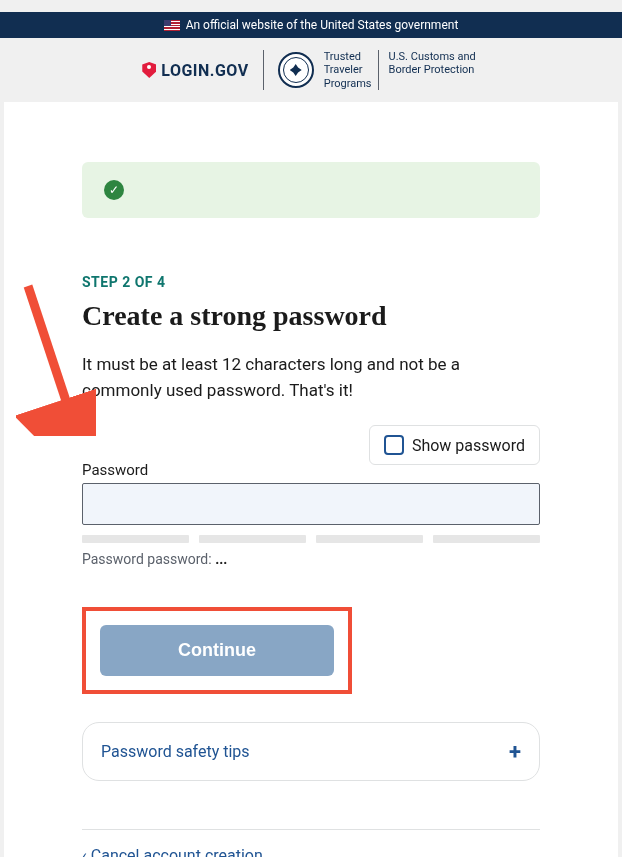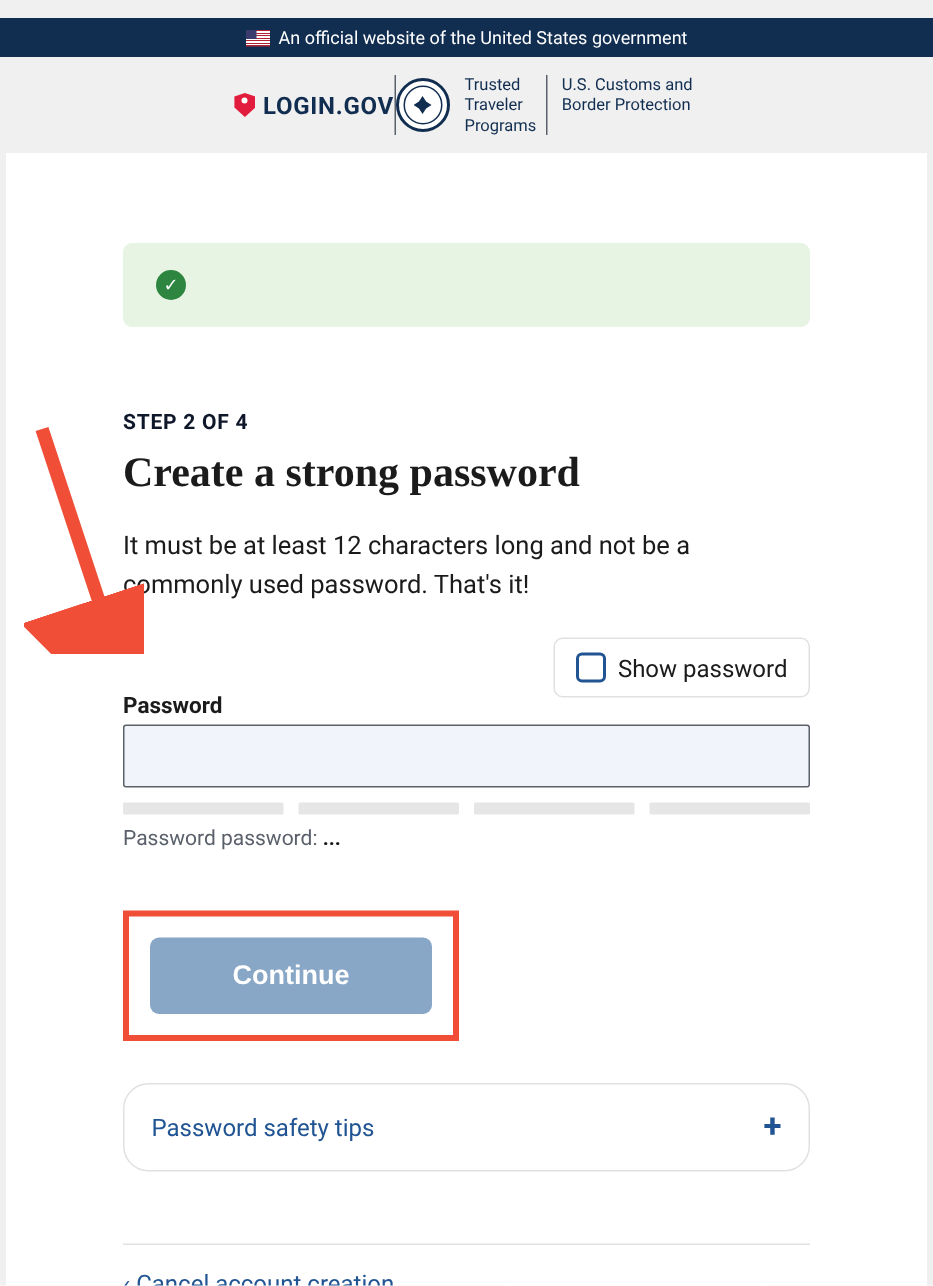--- a/index.html
+++ b/index.html
@@ -48,20 +48,21 @@
       width: 7px;
       height: 6px;
       background: #3c3b6e;
     }
     .header {
       background: #f0f0f0;
       padding: 12px 0;
       display: flex;
       align-items: center;
       justify-content: center;
+      gap: 14px;
     }
     .login-logo {
       display: flex;
       align-items: center;
       gap: 5px;
       font-weight: 700;
       font-size: 16px;
       color: #112e51;
       letter-spacing: 0.5px;
     }
@@ -159,21 +160,21 @@
       justify-content: center;
       color: #fff;
       font-size: 12px;
       flex-shrink: 0;
     }
     .alert-text {
       color: #323a45;
       font-size: 16px;
     }
     .step {
-      color: #0f172a;
+      color: #0f766e;
       font-weight: 700;
       font-size: 14px;
       letter-spacing: 0.5px;
       margin-bottom: 10px;
     }
     .heading {
       font-family: Georgia, "Times New Roman", serif;
       font-size: 28px;
       font-weight: 700;
       color: #1b1b1b;
@@ -205,21 +206,21 @@
       cursor: pointer;
     }
     .checkbox {
       width: 20px;
       height: 20px;
       border: 2px solid #205493;
       border-radius: 4px;
     }
     .label {
       font-size: 15px;
-      font-weight: 700;
+      font-weight: 400;
       color: #1b1b1b;
       margin-bottom: 4px;
       display: block;
     }
     .pw-input {
       width: 100%;
       height: 42px;
       border: 1px solid #5b616b;
       background: #f1f5fb;
       border-radius: 2px;
@@ -251,21 +252,21 @@
       padding: 14px;
       display: inline-block;
       margin-bottom: 28px;
     }
     .continue-btn {
       background: #88a6c5;
       color: #fff;
       border: none;
       border-radius: 6px;
       padding: 15px 0;
-      width: 188px;
+      width: 234px;
       font-size: 18px;
       font-weight: 700;
       cursor: pointer;
     }
     .accordion {
       border: 1px solid #dfe1e2;
       border-radius: 17px;
       padding: 16px 18px;
       display: flex;
       justify-content: space-between;

